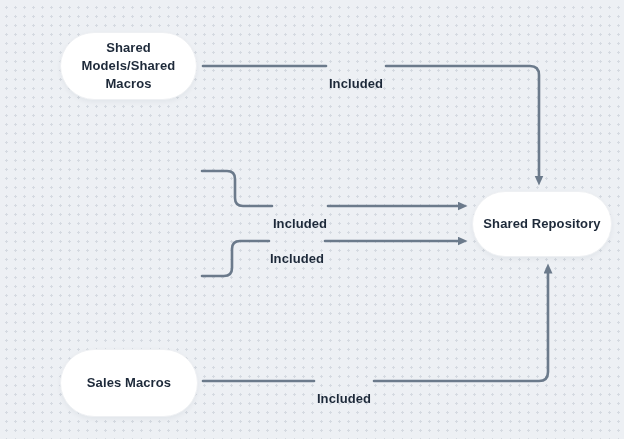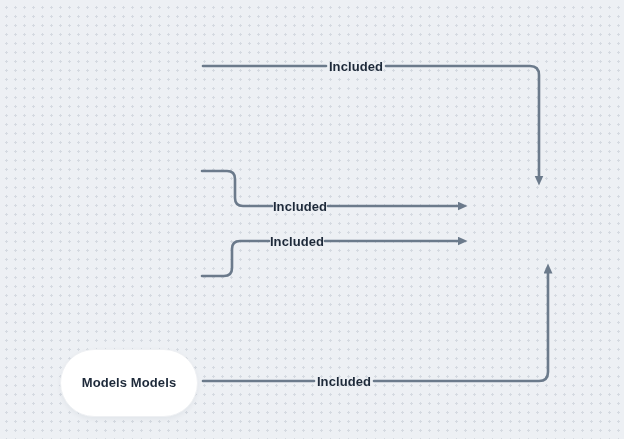--- a/index.html
+++ b/index.html
@@ -56,20 +56,21 @@
     letter-spacing: 0.1px;
   }
   .edge-label {
     position: absolute;
     transform: translate(-50%, -50%);
     color: #1d2939;
     font-size: 13px;
     font-weight: 600;
     letter-spacing: 0.1px;
     white-space: nowrap;
+    margin-top: 17px;
   }
   
   #node-shared-models   { left: 60px;  top: 32px;  width: 137px; height: 68px; }
   #node-marketing       { left: 60px;  top: 138px; width: 138px; height: 66px; }
   #node-finance         { left: 60px;  top: 242px; width: 138px; height: 68px; }
   #node-sales           { left: 60px;  top: 349px; width: 138px; height: 68px; }
   #node-repository      { left: 472px; top: 191px; width: 140px; height: 66px; }
   
   #edge-label-0 { left: 356px; top: 66px; }
   #edge-label-1 { left: 300px; top: 206px; }
@@ -102,26 +103,34 @@
       <path class="conn" d="M 202 276 H 224 Q 232 276 232 268 V 249 Q 232 241 240 241 H 269"></path>
       <path class="conn" d="M 325 241 H 458" marker-end="url(#arrow)"></path>
     </g>
 
     <g>
       <path class="conn" d="M 203 381 H 314"></path>
       <path class="conn" d="M 374 381 H 539 Q 548 381 548 372 V 273" marker-end="url(#arrow)"></path>
     </g>
   </svg>
 
+  <div class="node" id="node-shared-models">
+    <span class="node-label">Shared
+Models/Shared
+Macros</span>
+  </div>
 
 
 
   <div class="node" id="node-sales">
-    <span class="node-label">Models Models</span>
+    <span class="node-label">Sales Macros</span>
   </div>
 
+  <div class="node" id="node-repository">
+    <span class="node-label">Shared Repository</span>
+  </div>
 
   <div class="edge-label" id="edge-label-0">Included</div>
   <div class="edge-label" id="edge-label-1">Included</div>
   <div class="edge-label" id="edge-label-2">Included</div>
   <div class="edge-label" id="edge-label-3">Included</div>
 
 </div>
 
 </body></html>

